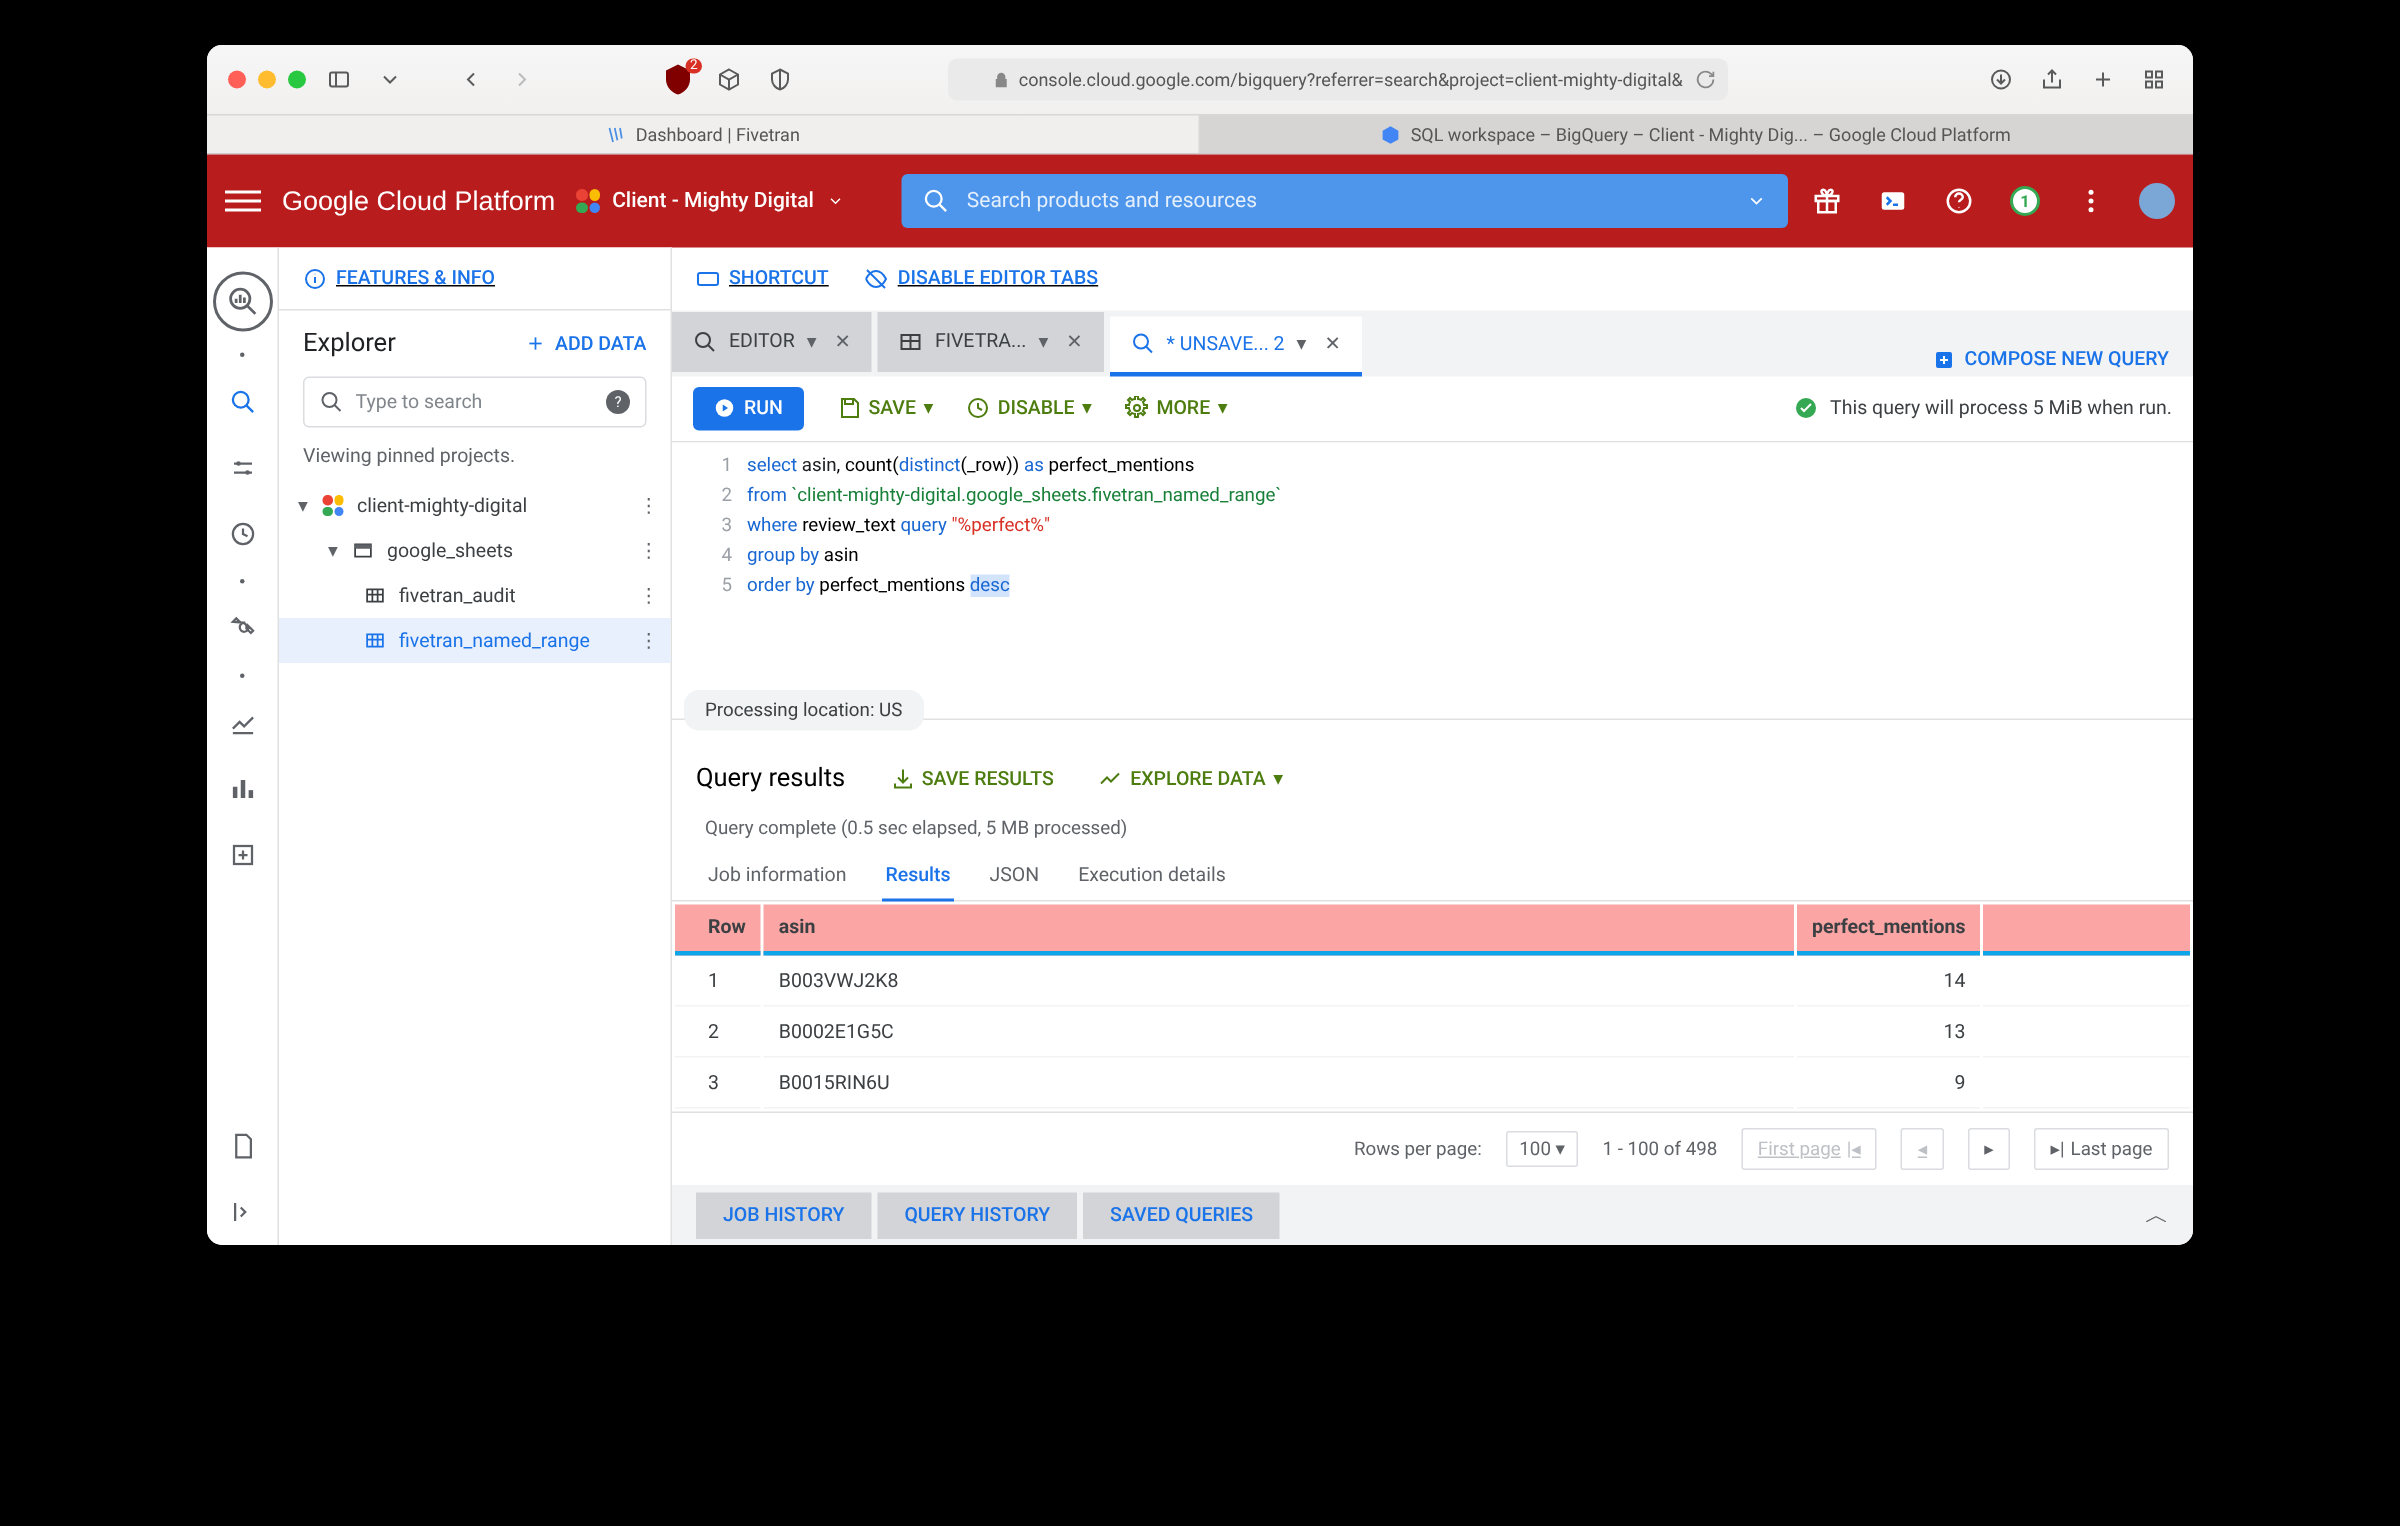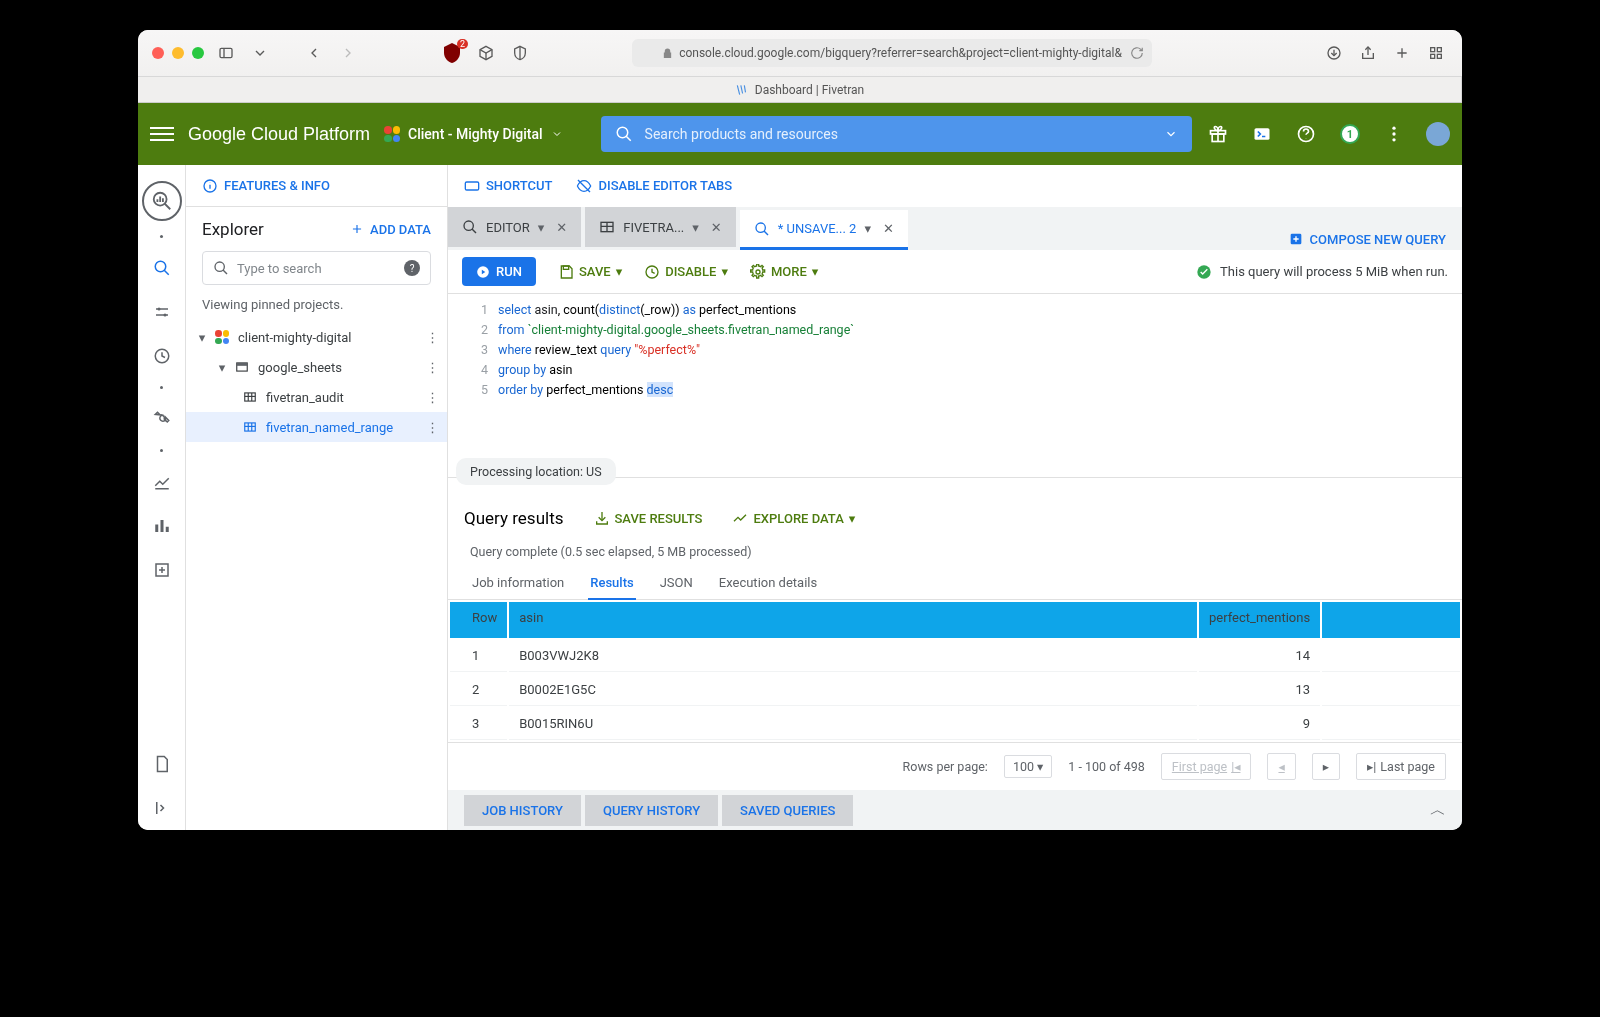--- a/index.html
+++ b/index.html
@@ -15,21 +15,21 @@
 .addr { flex: 1; max-width: 520px; margin: 0 auto; background: #eaeaea; border-radius: 6px; height: 28px; display: flex; align-items: center; justify-content: center; font-size: 12px; color: #555; gap: 6px; position: relative; }
 .addr .lock { width: 11px; height: 11px; }
 .addr .reload { position: absolute; right: 8px; color: #888; }
 .ublock { position: relative; width: 24px; height: 24px; display: flex; align-items: center; justify-content: center; }
 .ublock-badge { position: absolute; top: -2px; right: -4px; background: #d93025; color: #fff; font-size: 9px; border-radius: 8px; padding: 0 3px; }
 .safari-tabs { display: flex; height: 26px; }
 .sf-tab { flex: 1; display: flex; align-items: center; justify-content: center; font-size: 12px; color: #555; gap: 6px; border-top: 1px solid #d8d8d8; border-right: 1px solid #d8d8d8; background: #f0efee; }
 .sf-tab.active { background: #d6d5d4; }
 .sf-tab-icon { width: 14px; height: 14px; }
 .gcp { flex: 1; display: flex; flex-direction: column; min-height: 0; }
-.gcp-top { background: #4d7c0f; height: 62px; display: flex; align-items: center; color: #fff; padding: 0 12px; gap: 14px; }
+.gcp-top { background: #b91c1c; height: 62px; display: flex; align-items: center; color: #fff; padding: 0 12px; gap: 14px; }
 .hamburger { width: 24px; height: 24px; display: flex; flex-direction: column; justify-content: center; gap: 4px; }
 .hamburger span { height: 2px; background: #fff; }
 .gcp-logo { font-size: 18px; font-weight: 400; font-family: 'Product Sans', Arial; }
 .project-selector { display: flex; align-items: center; gap: 8px; font-size: 14px; font-weight: 500; cursor: pointer; }
 .project-dots { width: 16px; height: 16px; display: grid; grid-template-columns: 1fr 1fr; grid-template-rows: 1fr 1fr; gap: 1px; }
 .project-dots span { border-radius: 50%; }
 .project-dots span:nth-child(1){background:#ea4335;} .project-dots span:nth-child(2){background:#fbbc04;} .project-dots span:nth-child(3){background:#34a853;} .project-dots span:nth-child(4){background:#4285f4;}
 .search-bar { flex: 1; max-width: 600px; background: #4e95ec; border-radius: 4px; height: 36px; display: flex; align-items: center; padding: 0 14px; gap: 12px; margin-left: 24px; }
 .search-bar input { background: transparent; border: none; color: #fff; font-size: 14px; flex: 1; outline: none; }
 .search-bar input::placeholder { color: rgba(255,255,255,0.85); }
@@ -37,21 +37,21 @@
 .top-icons > div { width: 24px; height: 24px; display: flex; align-items: center; justify-content: center; cursor: pointer; }
 .badge-1 { width: 20px; height: 20px; border-radius: 50%; border: 2px solid #34a853; color: #34a853; background:#fff; display: flex; align-items: center; justify-content: center; font-size: 11px; font-weight: bold; }
 .avatar { width: 32px; height: 32px; border-radius: 50%; background: #7aa7d6; }
 .gcp-body { flex: 1; display: flex; min-height: 0; }
 .icon-rail { width: 48px; background: #fff; border-right: 1px solid #e0e0e0; display: flex; flex-direction: column; align-items: center; padding-top: 10px; }
 .icon-rail .rail-item { width: 32px; height: 32px; display: flex; align-items: center; justify-content: center; color: #5f6368; margin: 6px 0; cursor: pointer; }
 .icon-rail .rail-item.big { width: 40px; height: 40px; border: 2px solid #5f6368; border-radius: 50%; font-size: 16px; }
 .rail-dot { width:3px;height:3px;border-radius:50%;background:#5f6368;margin:8px 0;}
 .icon-rail .spacer { flex: 1; }
 .explorer-pane { width: 262px; border-right: 1px solid #e0e0e0; display: flex; flex-direction: column; background:#fff; }
-.sub-toolbar { height: 42px; display: flex; align-items: center; gap: 24px; padding: 0 16px; border-bottom: 1px solid #e0e0e0; }
+.sub-toolbar { height: 42px; display: flex; align-items: center; gap: 24px; padding: 0 16px; border-bottom: 1px solid #e0e0e0; text-decoration: underline; }
 .sub-toolbar.across { width: 100%; }
 .tb-link { color: #1a73e8; font-size: 13px; font-weight: 500; display: flex; align-items: center; gap: 6px; cursor: pointer; }
 .explorer-head { display: flex; align-items: center; justify-content: space-between; padding: 12px 16px; }
 .explorer-head h3 { font-size: 17px; font-weight: 400; color: #202124; }
 .explorer-search { margin: 0 16px 12px; height: 34px; border: 1px solid #dadce0; border-radius: 4px; display: flex; align-items: center; padding: 0 10px; gap: 8px; color: #5f6368; font-size: 13px; position: relative; }
 .explorer-search .q-badge { width: 16px; height: 16px; border-radius: 50%; background: #5f6368; color: #fff; font-size: 10px; display: flex; align-items: center; justify-content: center; margin-left: auto; }
 .hint { font-size: 13px; color: #5f6368; padding: 0 16px 10px; }
 .tree { font-size: 13px; color: #3c4043; }
 .tree-row { display: flex; align-items: center; height: 30px; padding-right: 8px; cursor: pointer; }
 .tree-row.selected { background: #e8f0fe; color: #1a73e8; }
@@ -78,21 +78,21 @@
 .code { padding: 6px 10px 0 0; line-height: 1.6; white-space: pre; }
 .kw { color: #1967d2; } .str { color: #d93025; } .id { color: #202124; } .bt { color: #188038; }
 .proc-location { font-size: 12.5px; color: #3c4043; padding: 6px 14px; background: #f1f3f4; display: inline-block; border-radius: 10px; margin: 0 0 -10px 8px; position: relative; top: -20px; }
 .results-head { display: flex; align-items: center; padding: 8px 16px; gap: 30px; }
 .results-head h3 { font-size: 17px; font-weight: 400; }
 .query-complete { font-size: 12.5px; color: #5f6368; padding: 8px 22px; }
 .result-tabs { display: flex; gap: 22px; padding: 0 22px; border-bottom: 1px solid #e0e0e0; font-size: 13px; }
 .rtab { padding: 8px 2px; color: #5f6368; cursor: pointer; }
 .rtab.active { color: #1a73e8; border-bottom: 2px solid #1a73e8; margin-bottom: -1px; font-weight: 500; }
 .results-table { width: 100%; font-size: 13px; }
-.results-table th { text-align: left; font-weight: 400; color: #3c4043; padding: 8px 10px; background: #0ea5e9; border-bottom: 5px solid #0ea5e9;}
+.results-table th { text-align: left; font-weight: 700; color: #3c4043; padding: 8px 10px; background: #fca5a5; border-bottom: 3px solid #0ea5e9;}
 .results-table td { padding: 8px 10px; border-bottom: 1px solid #f1f3f4; color: #3c4043; }
 .results-table th:first-child, .results-table td:first-child { padding-left: 22px; width: 44px; }
 .results-table td:nth-child(3), .results-table th:nth-child(3) { text-align: right; width: 100px; }
 .pagination { display: flex; align-items: center; justify-content: flex-end; gap: 16px; padding: 10px 16px; font-size: 12.5px; color: #5f6368; border-top: 1px solid #e0e0e0; }
 .pagination .select { border: 1px solid #dadce0; padding: 3px 8px; border-radius: 2px; }
 .pg-btn { border: 1px solid #dadce0; padding: 5px 10px; border-radius: 2px; cursor: pointer; display:flex;align-items:center;gap:4px; }
 .pg-btn.disabled { color: #bdc1c6; text-decoration: underline; }
 .bottom-tabs { height: 40px; background: #f1f3f4; display: flex; align-items: center; padding: 0 16px; gap: 4px; }
 .btab { background: #d2d4d7; padding: 8px 18px; font-size: 13px; color: #1a73e8; font-weight: 500; cursor: pointer; }
 .bottom-tabs .chev { margin-left: auto; color: #5f6368; }
@@ -191,20 +191,26 @@
             <rect x="14" y="14" width="6" height="6"></rect>
           </svg>
         </div>
     </div>
     <div class="safari-tabs">
       <div class="sf-tab">
         <svg class="sf-tab-icon" viewBox="0 0 24 24">
             <path stroke="#4a90e2" d="M4 4 L8 20 M10 4 L13 18 M16 4 L18 16"></path>
           </svg>
         <span>Dashboard | Fivetran</span>
+      </div>
+      <div class="sf-tab active">
+        <svg class="sf-tab-icon fill" viewBox="0 0 24 24" style="color:#4285f4">
+            <path d="M12 2 L21 7 L21 17 L12 22 L3 17 L3 7 Z"></path>
+          </svg>
+        <span>SQL workspace – BigQuery – Client - Mighty Dig... – Google Cloud Platform</span>
       </div>
     </div>
   </div>
 
   <div class="gcp">
     <div class="gcp-top">
       <div class="hamburger">
           <span></span>
           <span></span>
           <span></span>

